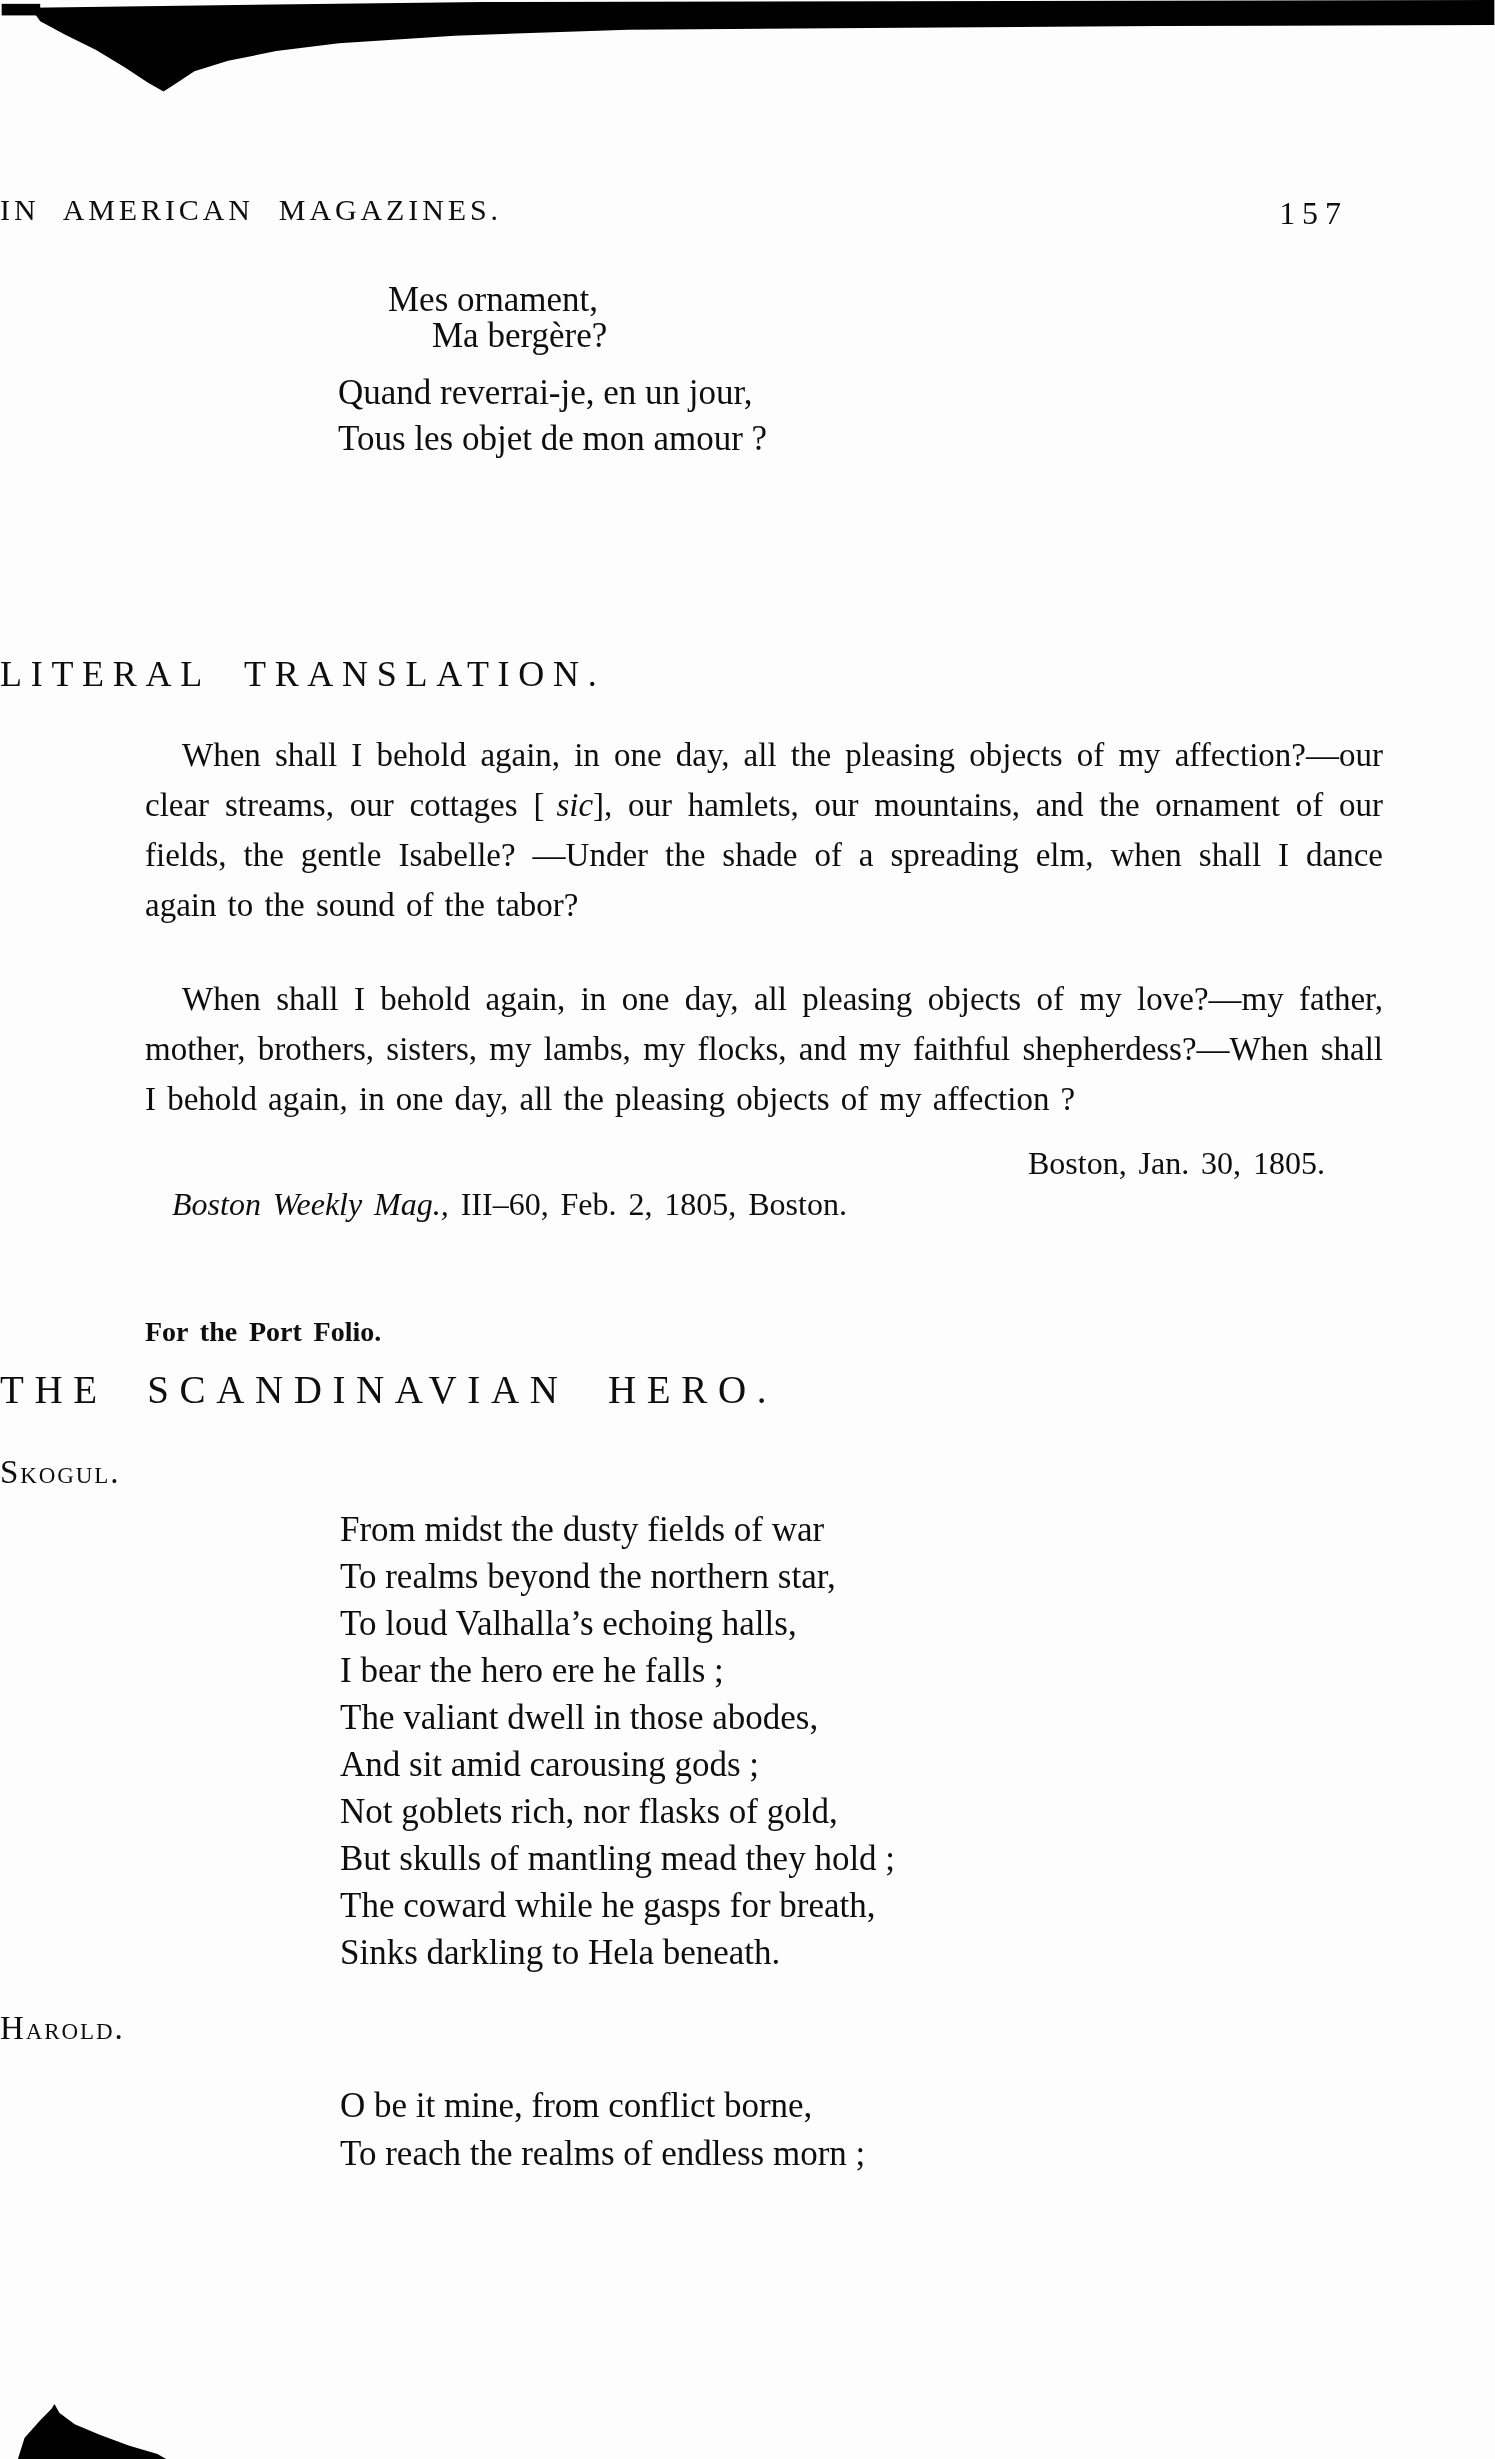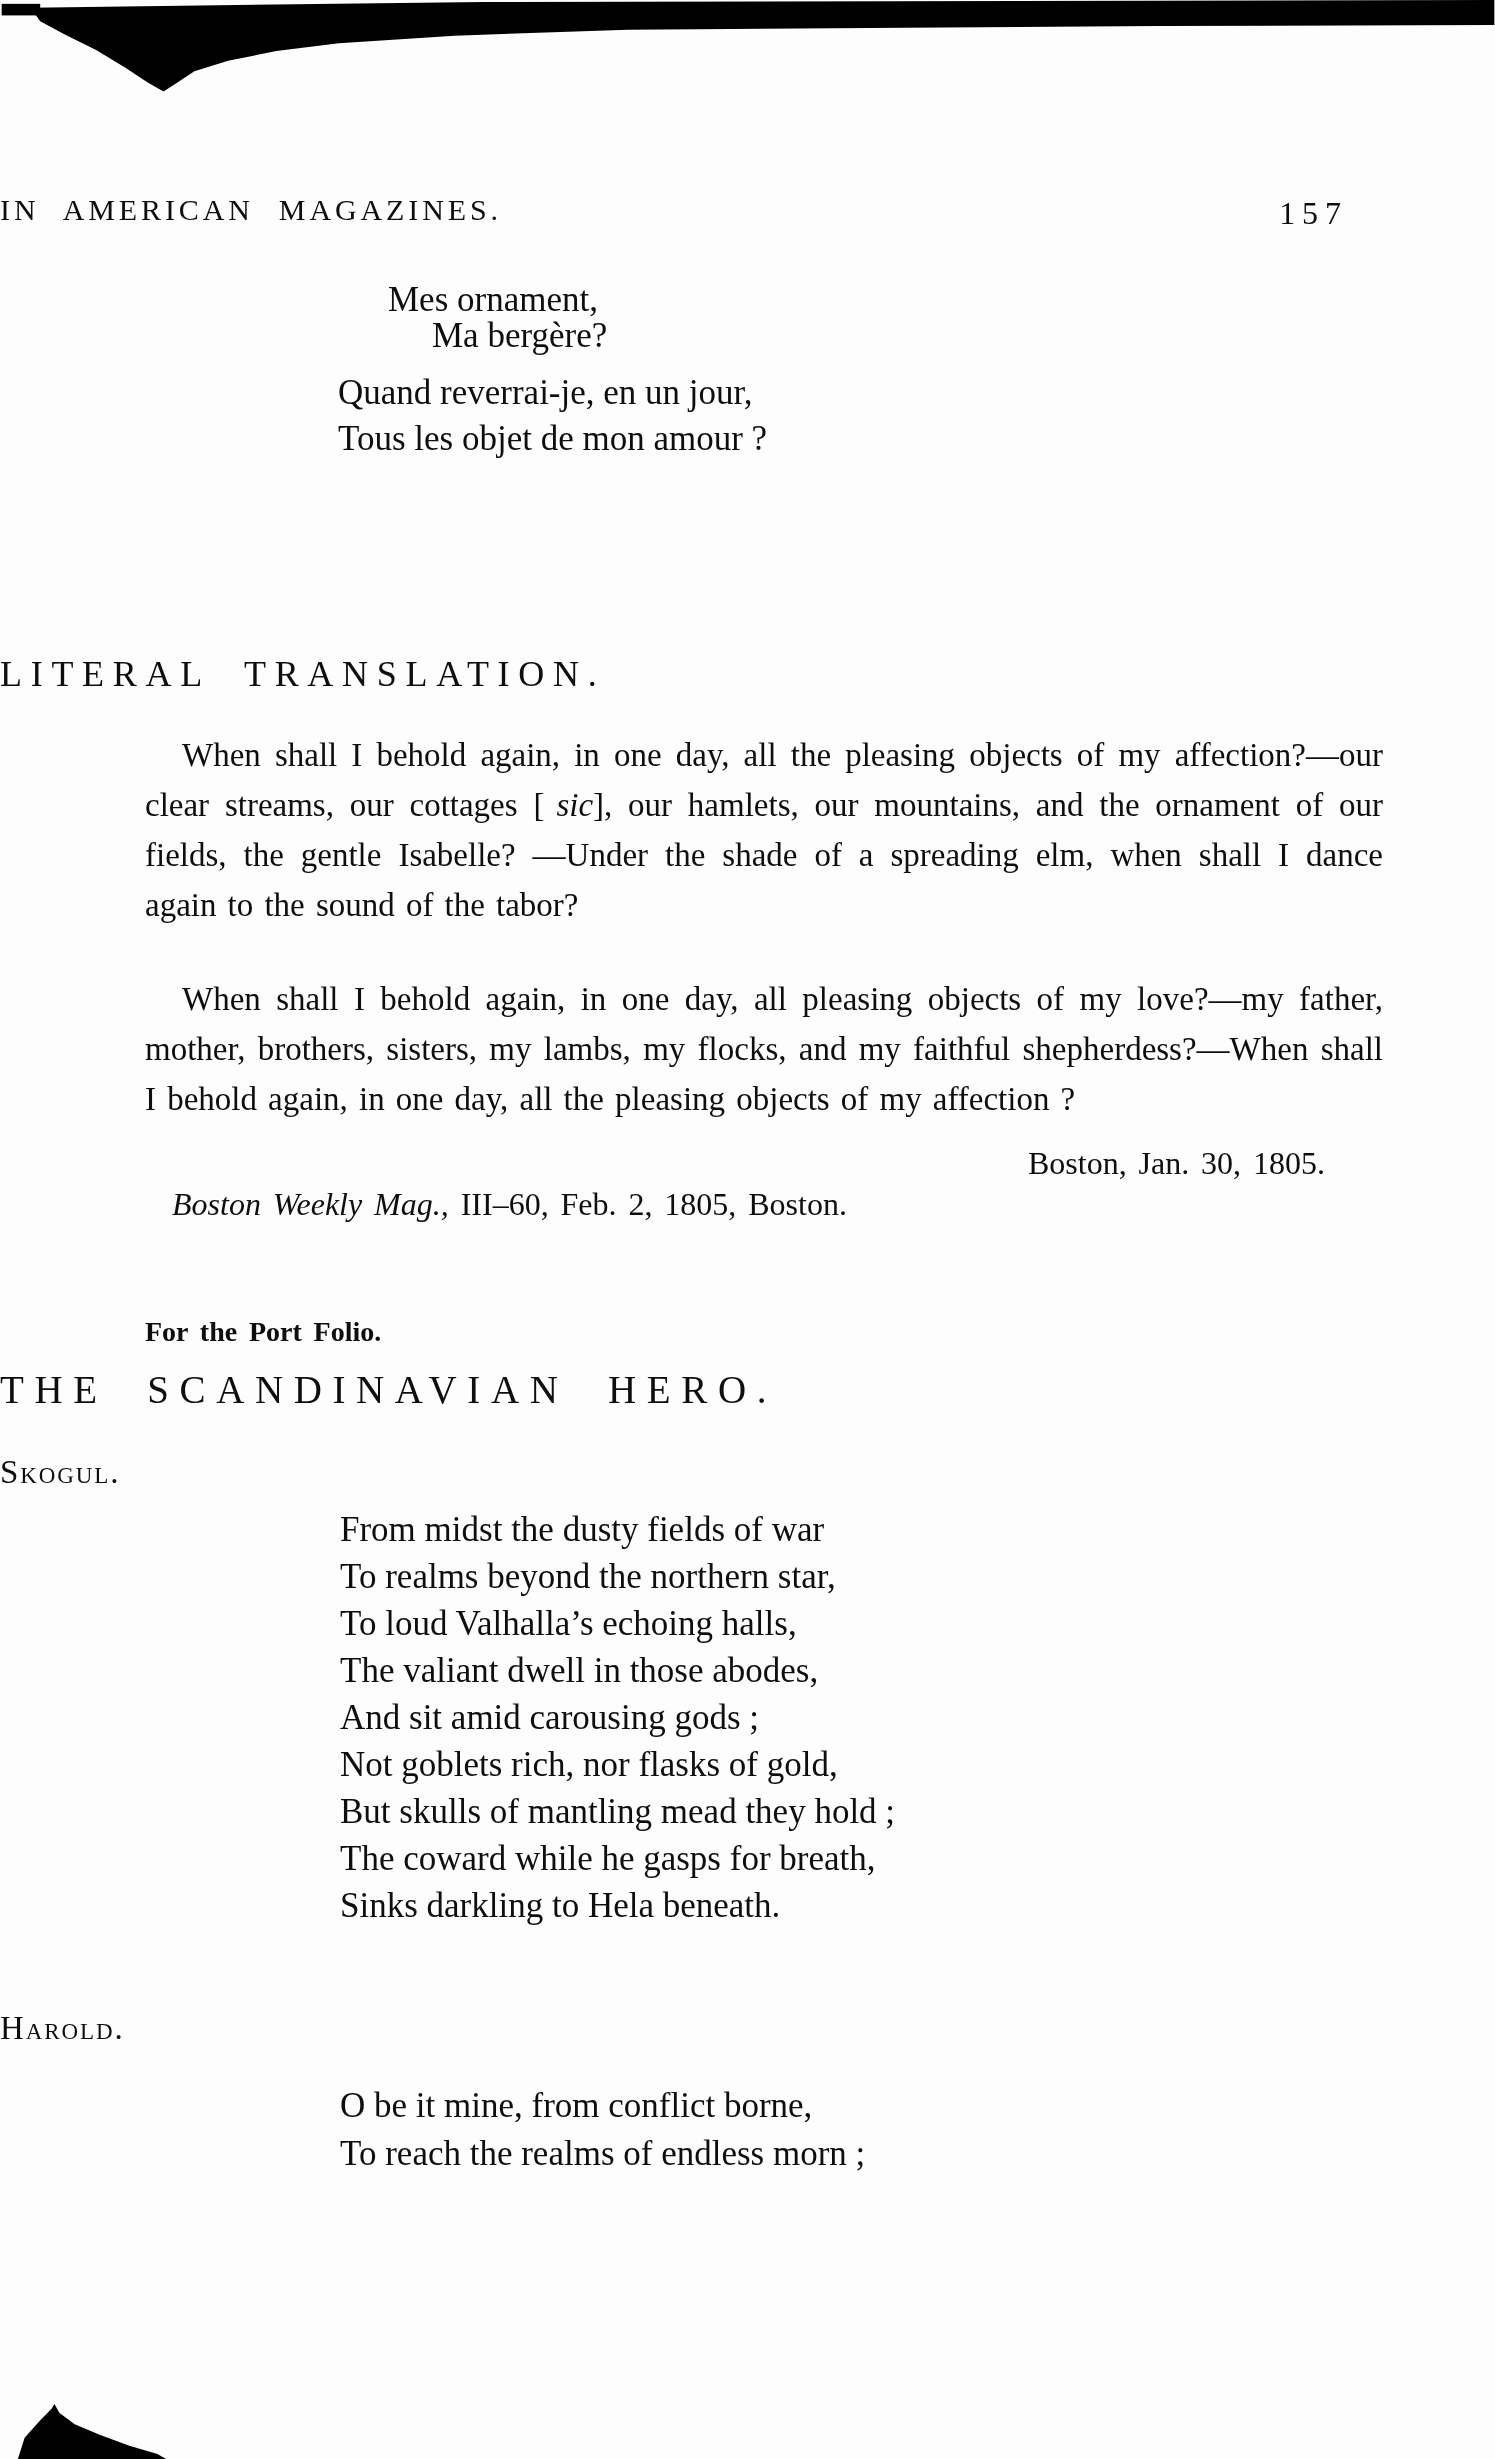--- a/index.html
+++ b/index.html
@@ -83,20 +83,21 @@
 <div class="abs citation"><span class="ital">Boston Weekly Mag.,</span><span> III–60, Feb. 2, 1805, Boston.</span></div>
 
 <div class="abs attribution">For the Port Folio.</div>
 <div class="abs centered hero-head">THE SCANDINAVIAN HERO.</div>
 
 <div class="abs centered speaker sk-label">Skogul.</div>
 <div class="abs stanza stanza-skogul">
   <div>From midst the dusty fields of war</div>
   <div>To realms beyond the northern star,</div>
   <div>To loud Valhalla’s echoing halls,</div>
+  <div>I bear the hero ere he falls ;</div>
   <div>The valiant dwell in those abodes,</div>
   <div>And sit amid carousing gods ;</div>
   <div>Not goblets rich, nor flasks of gold,</div>
   <div>But skulls of mantling mead they hold ;</div>
   <div>The coward while he gasps for breath,</div>
   <div>Sinks darkling to Hela beneath.</div>
 </div>
 
 <div class="abs centered speaker ha-label">Harold.</div>
 <div class="abs stanza stanza-harold">

